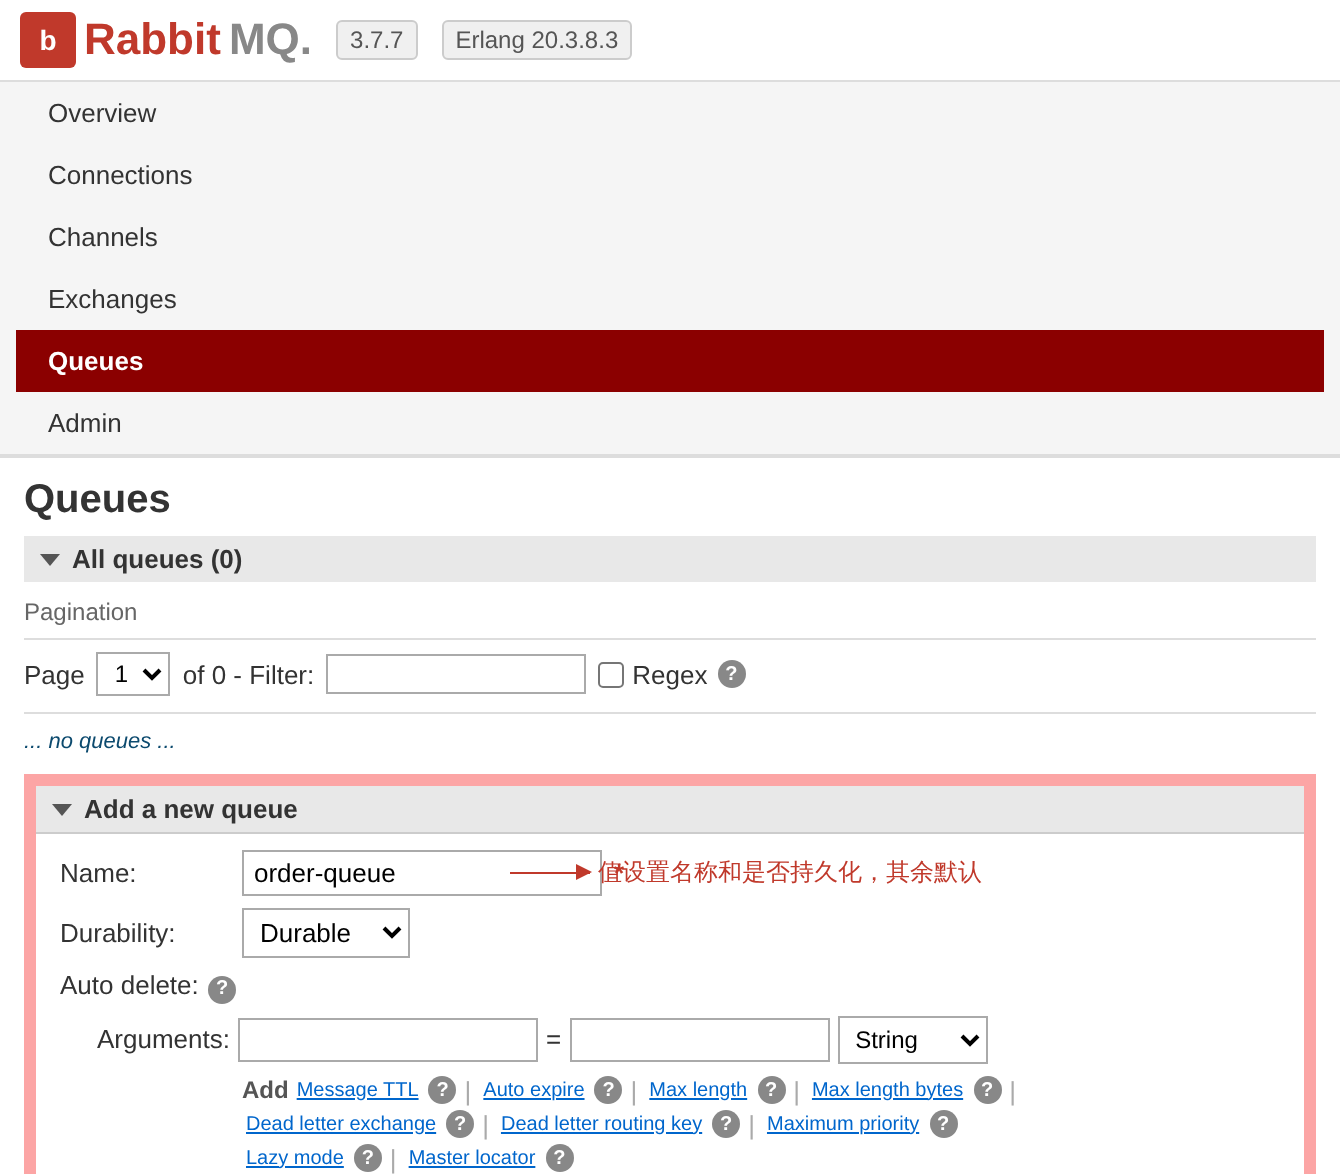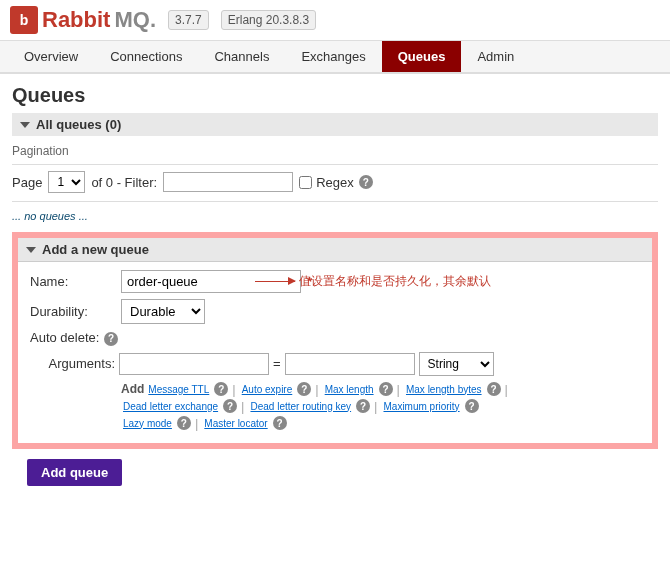--- a/index.html
+++ b/index.html
@@ -57,20 +57,21 @@
       font-size: 12px;
       color: #555;
     }
 
     
     .nav {
       background: #f5f5f5;
       border-bottom: 2px solid #ddd;
       display: flex;
       padding: 0 8px;
+      flex-direction: column;
     }
     .nav-item {
       padding: 8px 16px;
       cursor: pointer;
       font-size: 13px;
       color: #333;
       border: none;
       background: none;
       text-decoration: none;
     }

